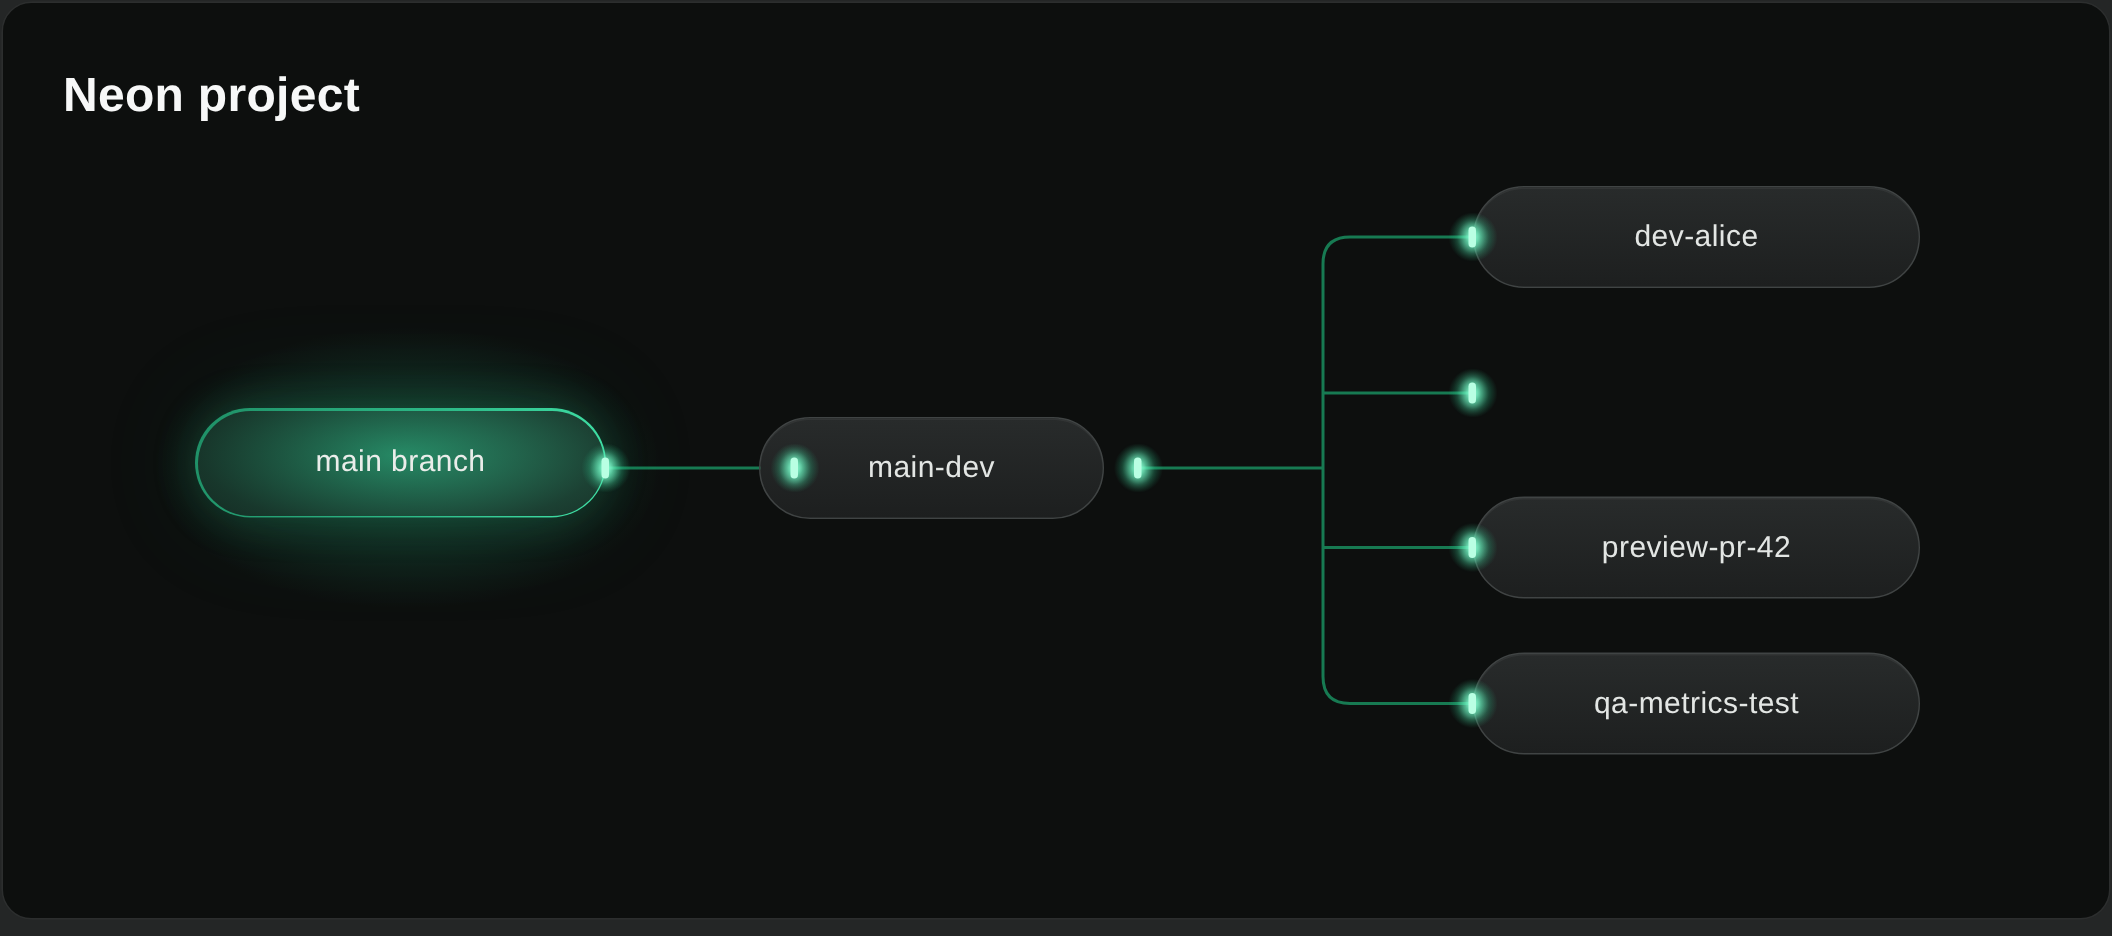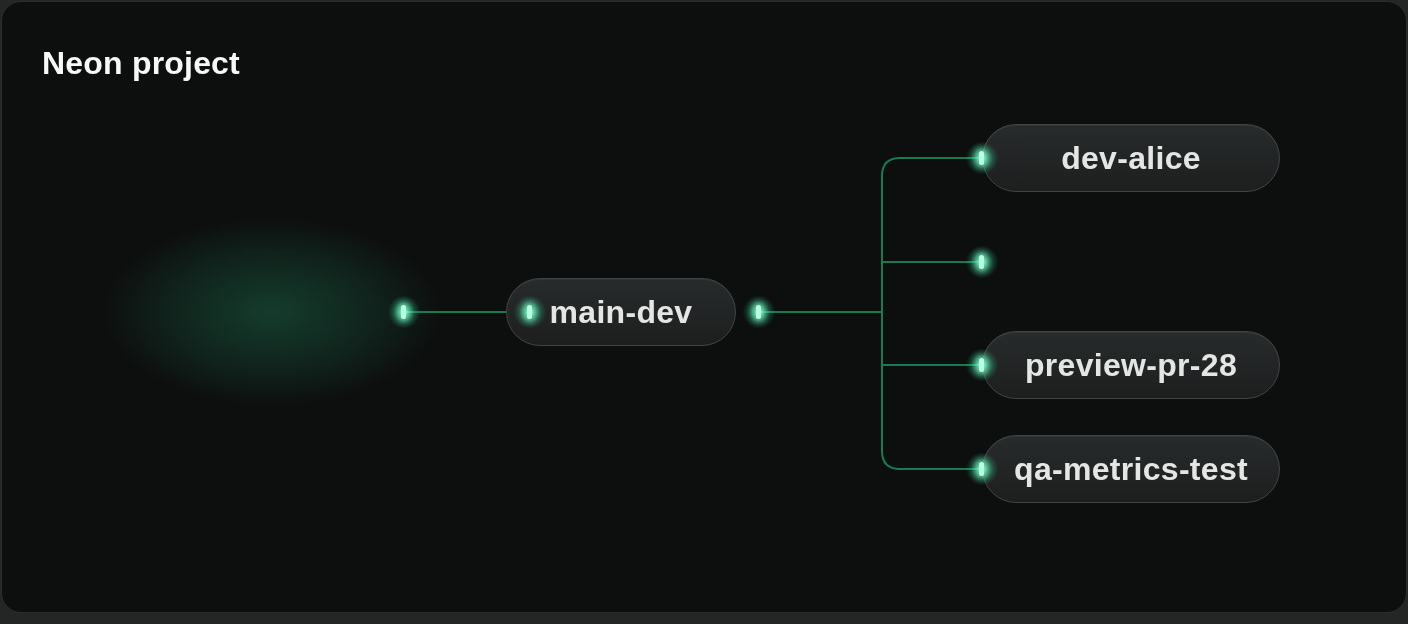--- a/index.html
+++ b/index.html
@@ -59,25 +59,24 @@
     pointer-events: none;
   }
   .node {
     position: absolute;
     z-index: 2;
     display: flex;
     align-items: center;
     justify-content: center;
     box-sizing: border-box;
     border-radius: 40px;
-    font-size: 32px;
+    font-size: 20px;
     color: #e3e6e4;
     letter-spacing: 0.3px;
     cursor: pointer;
-    font-weight: bold;
   }
   .node-gray {
     background: linear-gradient(180deg, #282b2b 0%, #1d1f1f 100%);
     border: 1.5px solid #404444;
     box-shadow: inset 0 1px 0 rgba(255,255,255,0.05);
   }
   .node-mid {
     left: 504px;
     top: 276px;
     width: 230px;
@@ -168,30 +167,35 @@
     <svg class="connectors" width="1408" height="624" viewBox="0 0 1408 624">
       <g stroke="#177a52" stroke-width="2" fill="none">
         <path d="M 401 310 H 529"></path>
         <path d="M 756 310 H 880"></path>
         <path d="M 981 156 H 898 Q 880 156 880 174 V 449 Q 880 467 898 467 H 981"></path>
         <path d="M 880 260 H 981"></path>
         <path d="M 880 363 H 981"></path>
       </g>
     </svg>
 
+    <div class="node node-root">
+      <div class="node-root-inner">
+        <span class="node-label">main branch</span>
+      </div>
+    </div>
 
     <div class="node node-gray node-mid">
       <span class="node-label">main-dev</span>
     </div>
 
     <div class="node node-gray node-leaf leaf-0">
       <span class="node-label">dev-alice</span>
     </div>
     <div class="node node-gray node-leaf leaf-2">
-      <span class="node-label">preview-pr-28</span>
+      <span class="node-label">preview-pr-42</span>
     </div>
     <div class="node node-gray node-leaf leaf-3">
       <span class="node-label">qa-metrics-test</span>
     </div>
 
     <div class="glow-dot d1"></div>
     <div class="glow-dot d2"></div>
     <div class="glow-dot d3"></div>
     <div class="glow-dot d4"></div>
     <div class="glow-dot d5"></div>

